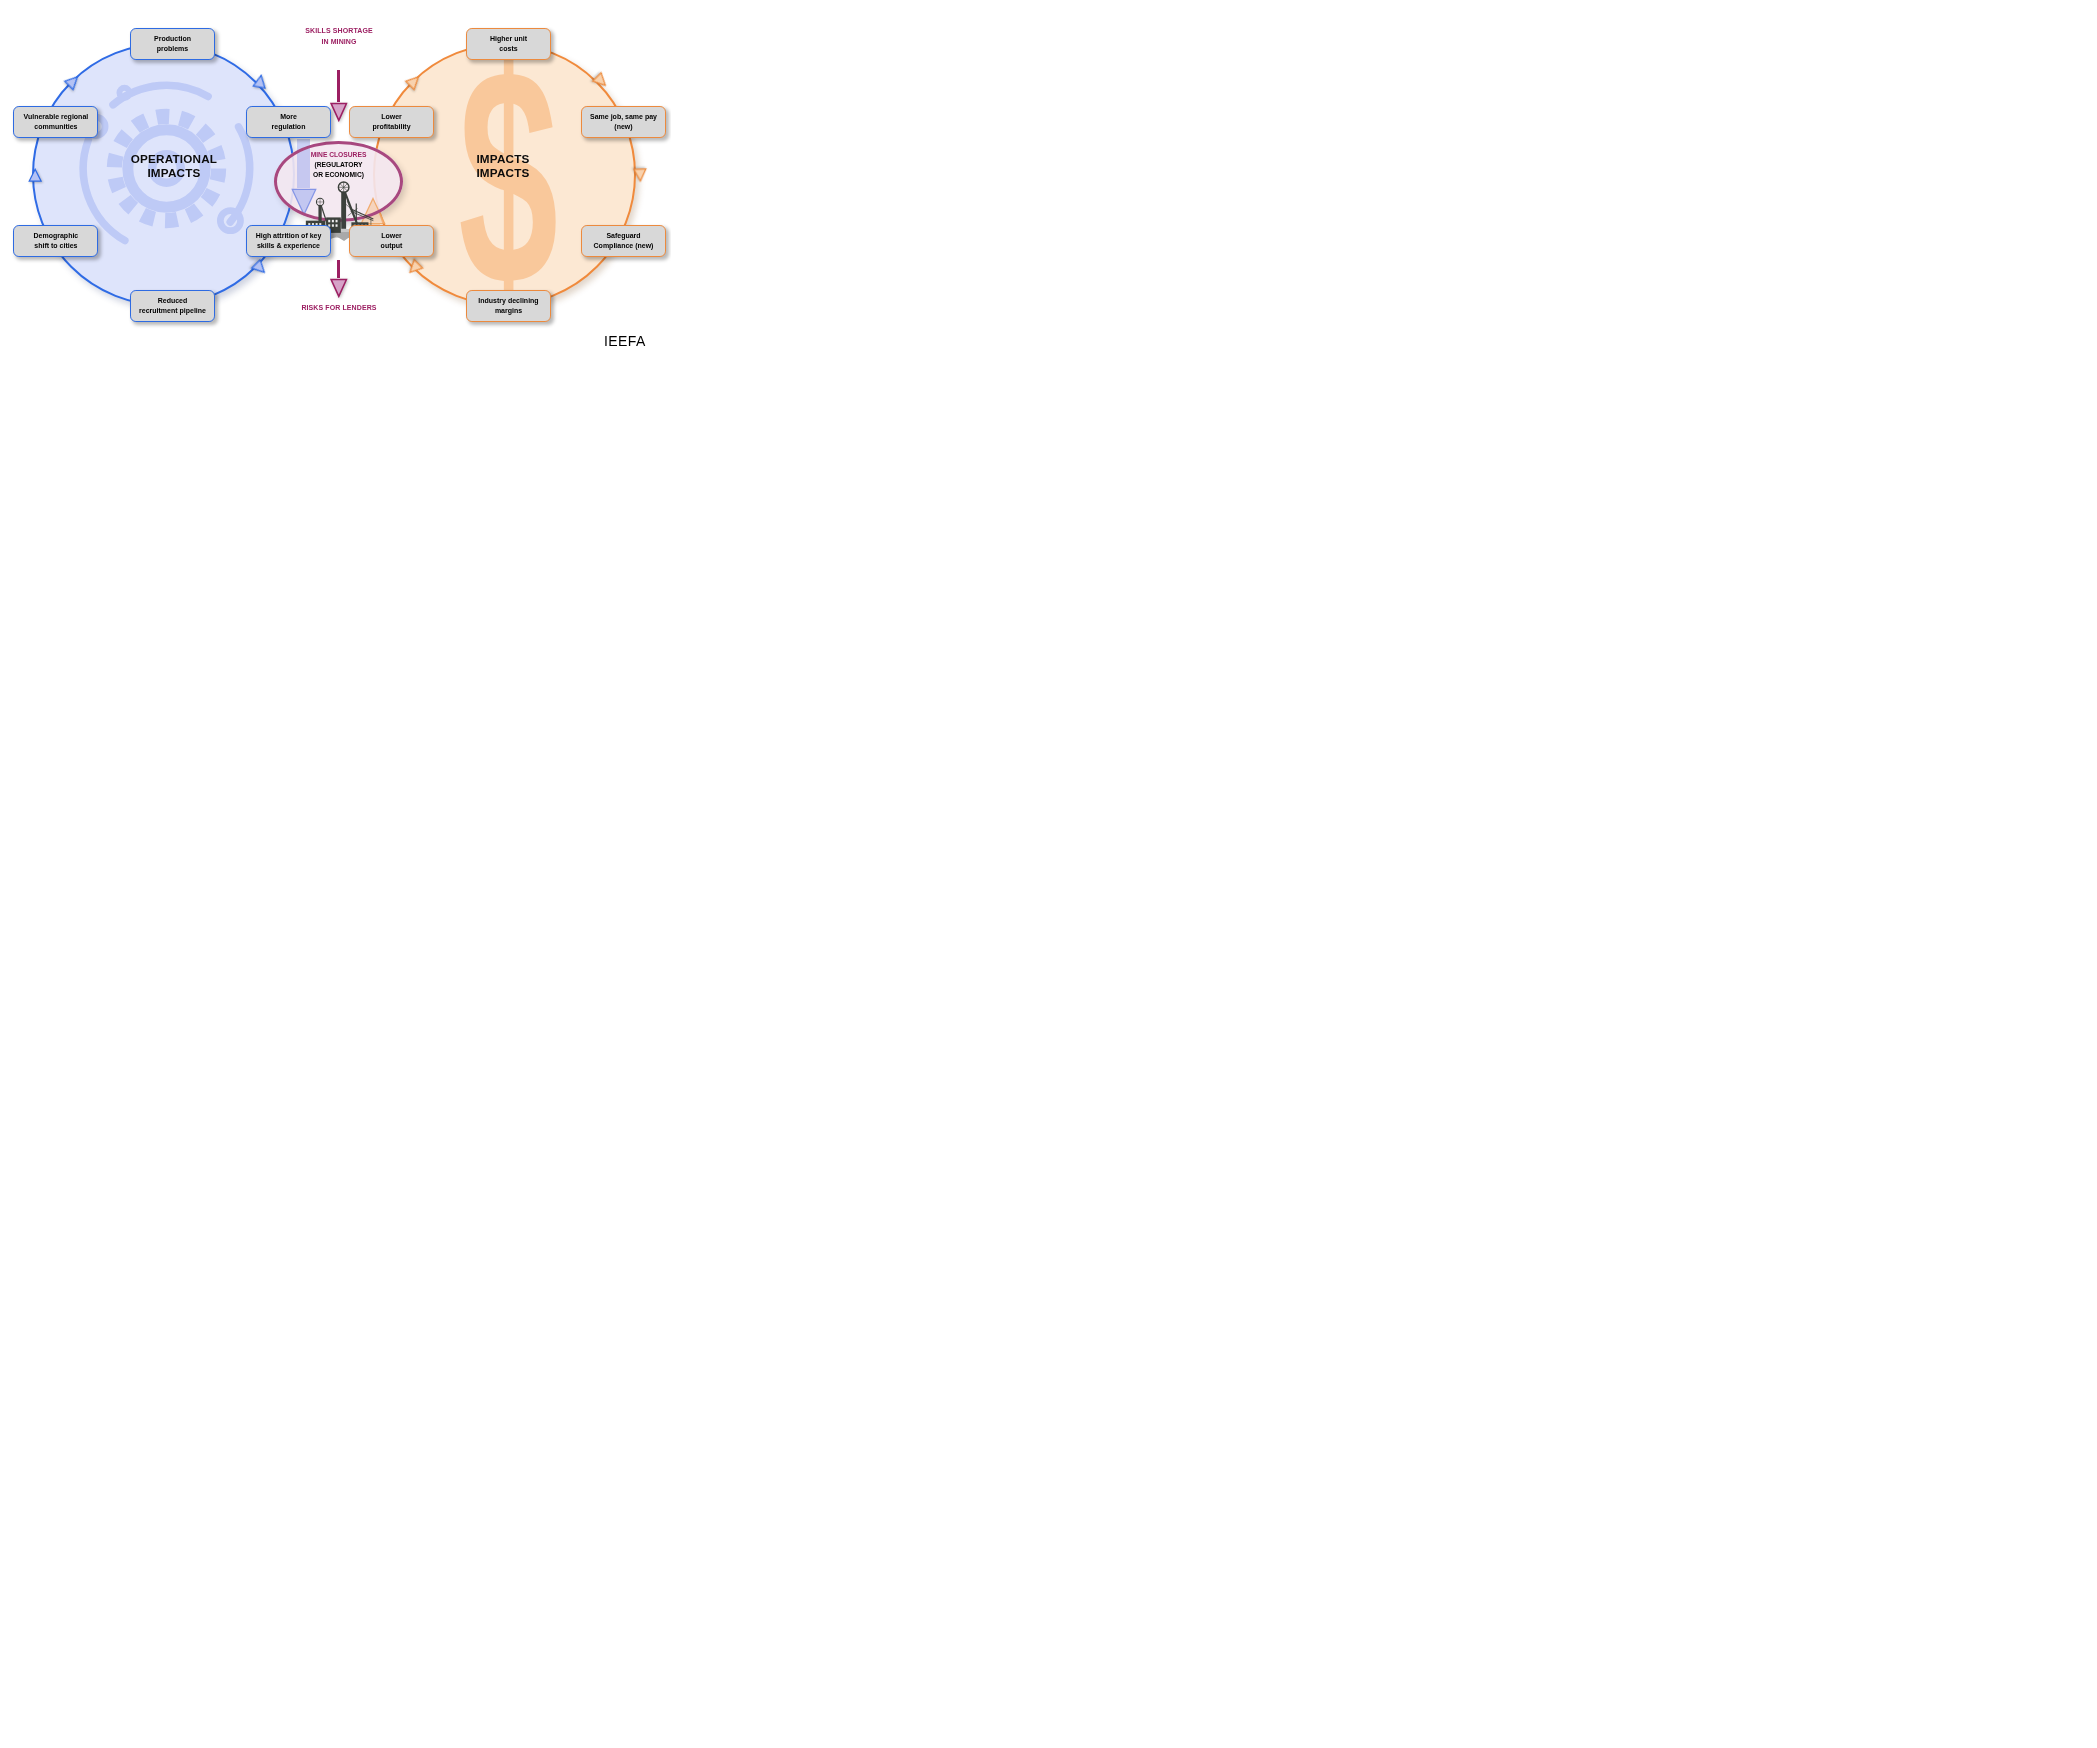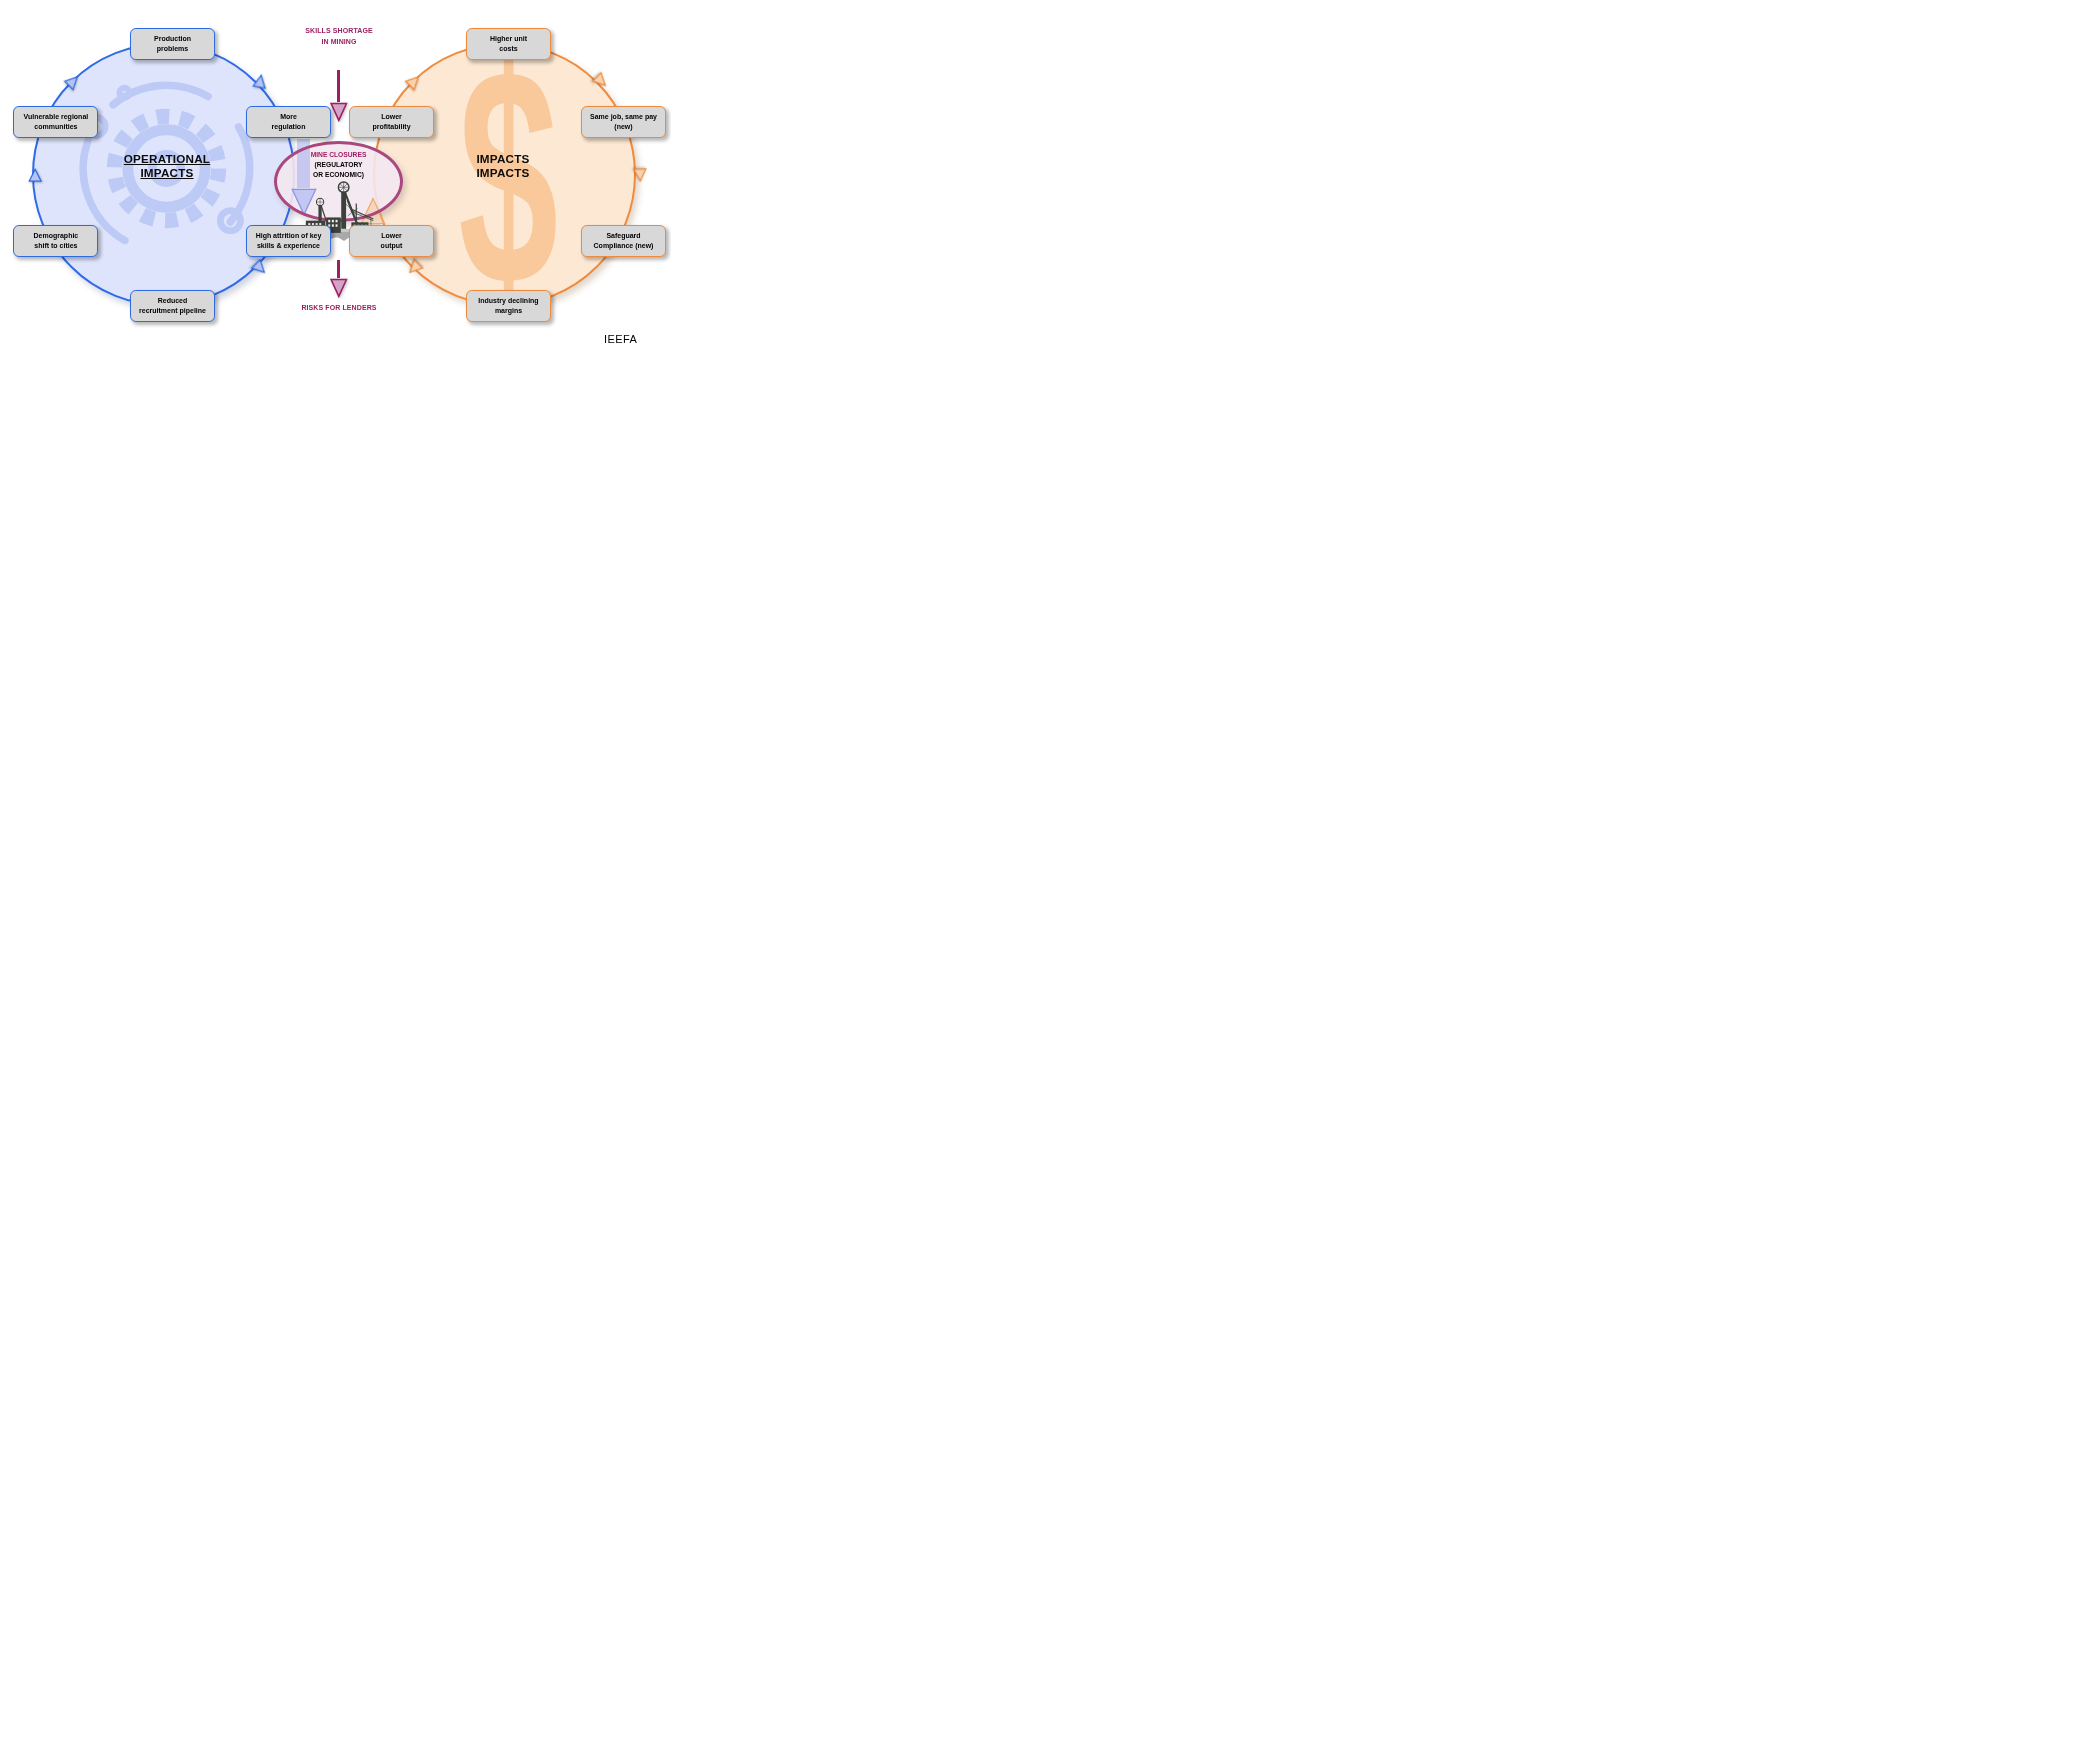--- a/index.html
+++ b/index.html
@@ -59,21 +59,21 @@
   
   .vstem{position:absolute;width:3.4px;background:#9C1F62;z-index:8;}
   .mag-head{position:absolute;width:17.6px;height:20px;z-index:8;
         filter:drop-shadow(1.7px 1.7px 1.7px rgba(0,0,0,.25));}
 
   .flow-label{position:absolute;z-index:9;text-align:center;font-weight:bold;
         font-size:7px;line-height:1.5;color:#9C1F62;letter-spacing:0.1px;}
 
   .mine-wrap{position:absolute;left:299px;top:180px;width:82px;height:61px;z-index:6;}
 
-  .ieefa{position:absolute;left:604px;top:333px;z-index:9;font-size:11px;color:#000;
+  .ieefa{position:absolute;left:604px;top:333px;z-index:9;font-size:14px;color:#000;
         letter-spacing:0.4px;font-weight:400;}
 </style>
 </head>
 <body>
 
 <div class="stage">
 
   <div class="cycle blue"></div>
   <div class="cycle orange"></div>
 
@@ -234,21 +234,21 @@
   </div>
   <div class="node-box orange" style="left:581px;top:225px;">
     <span>Safeguard</span>
     <span>Compliance (new)</span>
   </div>
   <div class="node-box orange" style="left:466px;top:290px;">
     <span>Industry declining</span>
     <span>margins</span>
   </div>
 
-  <div class="circle-title" style="left:83px;top:152px;text-decoration:underline;">
+  <div class="circle-title" style="left:90px;top:152px;">
     <div>OPERATIONAL</div>
     <div>IMPACTS</div>
   </div>
   <div class="circle-title" style="left:419px;top:152px;">
     <div>IMPACTS</div>
     <div>IMPACTS</div>
   </div>
 
   <div class="ellipse-text" style="top:150px;">
     <div class="magenta">MINE CLOSURES</div>

